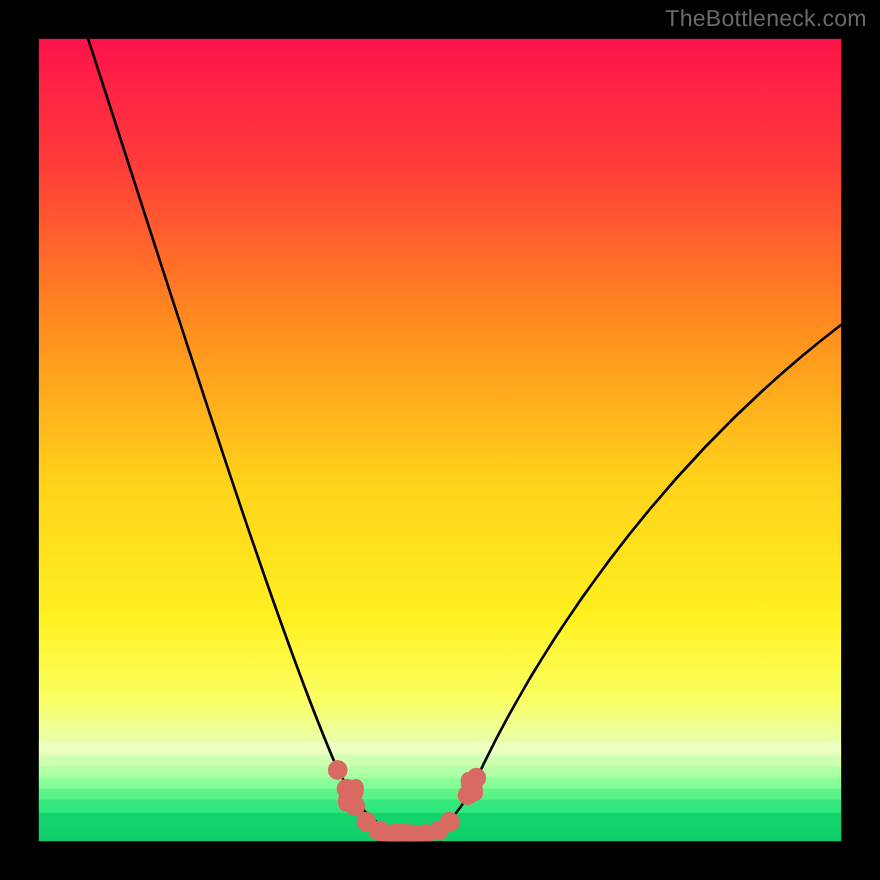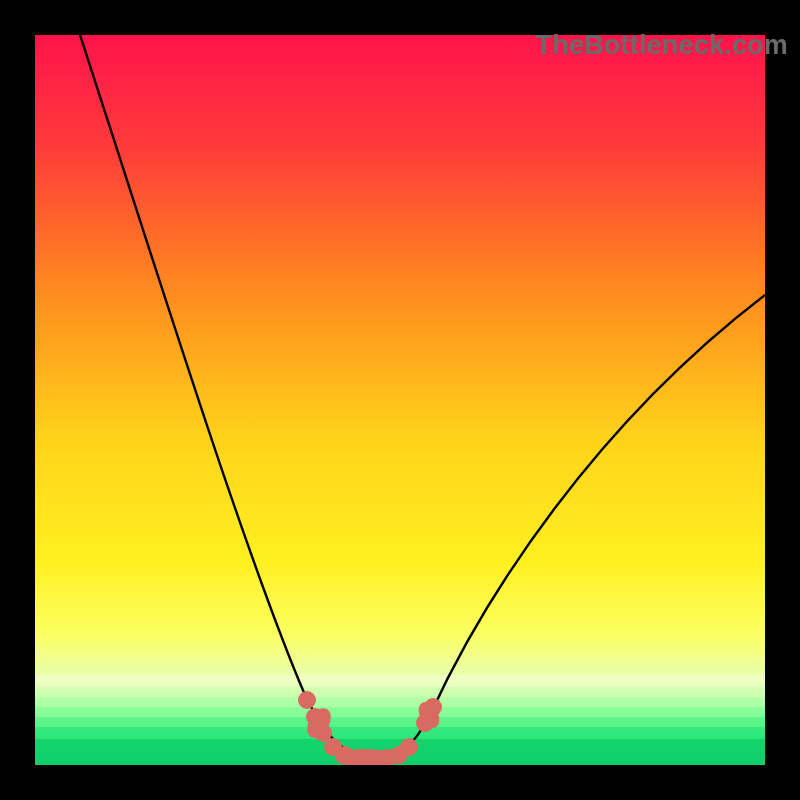--- a/index.html
+++ b/index.html
@@ -40,24 +40,23 @@
     left: 0;
     width: 100%;
     height: 100%;
     pointer-events: none;
   }
   .watermark {
     position: absolute;
     top: 6px;
     right: 12px;
     color: #6a6a6a;
-    font-size: 27px;
-    font-weight: 700;
+    font-size: 21px;
+    font-weight: 400;
     letter-spacing: 0.2px;
-    margin-top: 24px;
   }
 </style>
 </head>
 <body>
 
 <div class="frame">
 
   <div class="plot-area">
 
     <svg class="gradient" viewBox="0 0 730 730" preserveAspectRatio="none">

